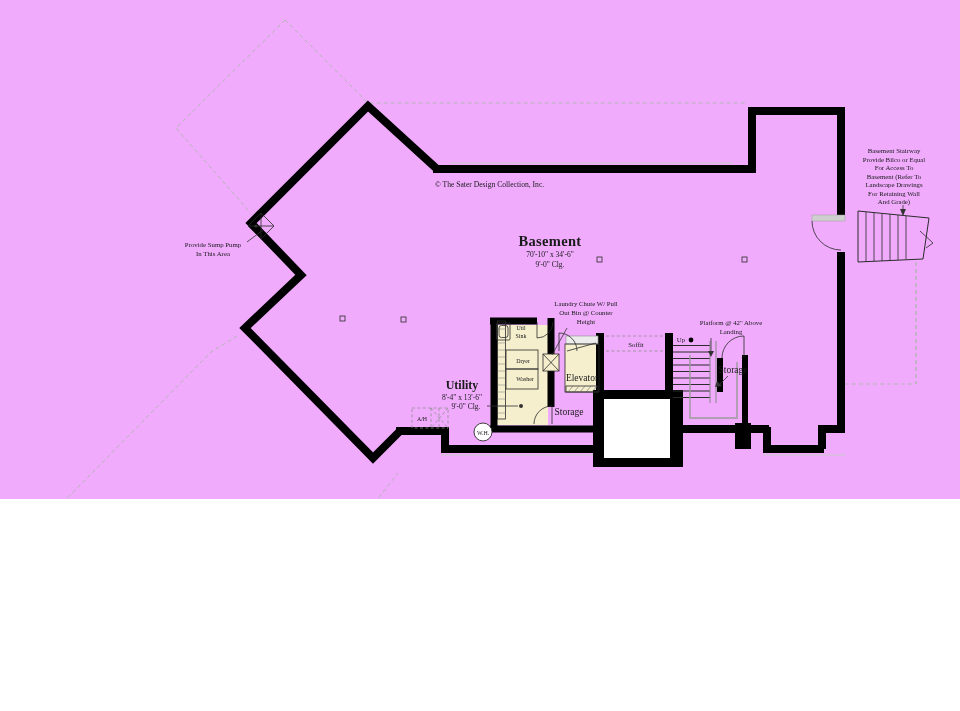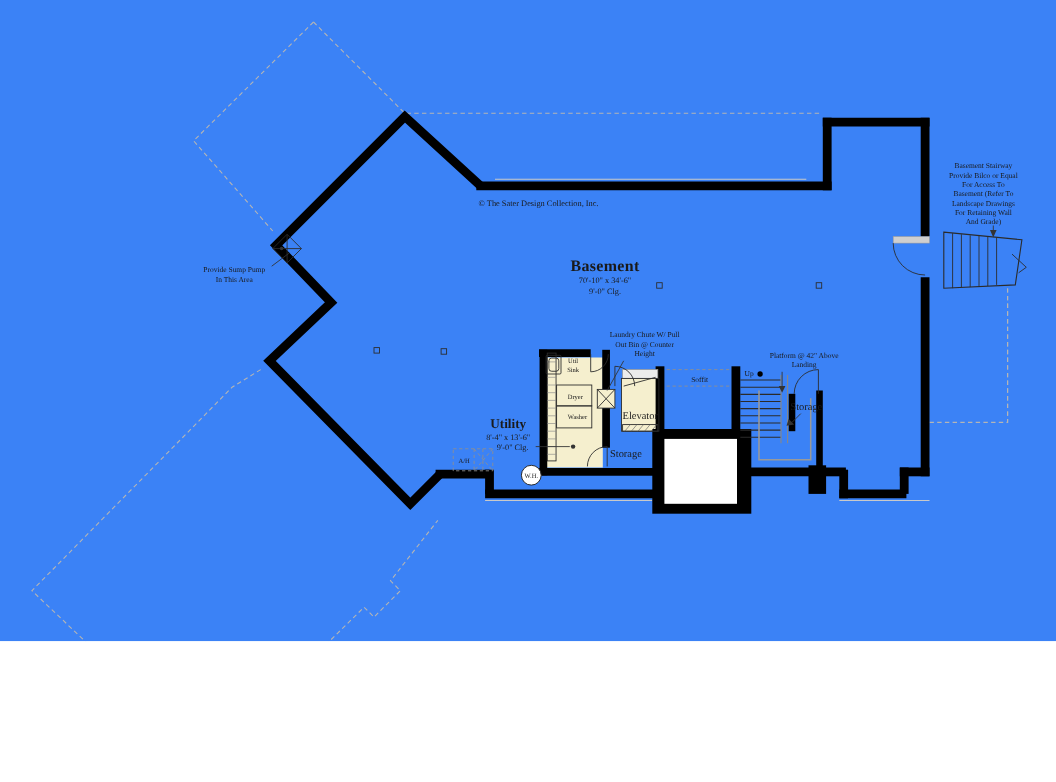--- a/index.html
+++ b/index.html
@@ -1,16 +1,16 @@
 <!DOCTYPE html>
 <html><head>
 <meta charset="utf-8">
 <style>
   html,body{margin:0;padding:0;background:#fff;}
-  .sheet{position:relative;width:960px;height:583px;background:#3b82f6;overflow:hidden;}
+  .sheet{position:relative;width:960px;height:499px;background:#f0abfc;overflow:hidden;}
   svg{position:absolute;left:0;top:0;}
   svg text{fill:#1a1a1a;font-family:"Liberation Serif","DejaVu Serif",serif;}
   .t-title{font-size:14.5px;font-weight:bold;letter-spacing:.3px;}
   .t-sub{font-size:7.5px;}
   .t-utitle{font-size:12px;font-weight:bold;}
   .t-room{font-size:9.5px;}
   .t-note{font-size:6.8px;}
   .t-tiny{font-size:5.9px;}
   .t-copy{font-size:7.6px;}
   .wall{stroke:#000;fill:none;stroke-linecap:butt;stroke-linejoin:miter;}

